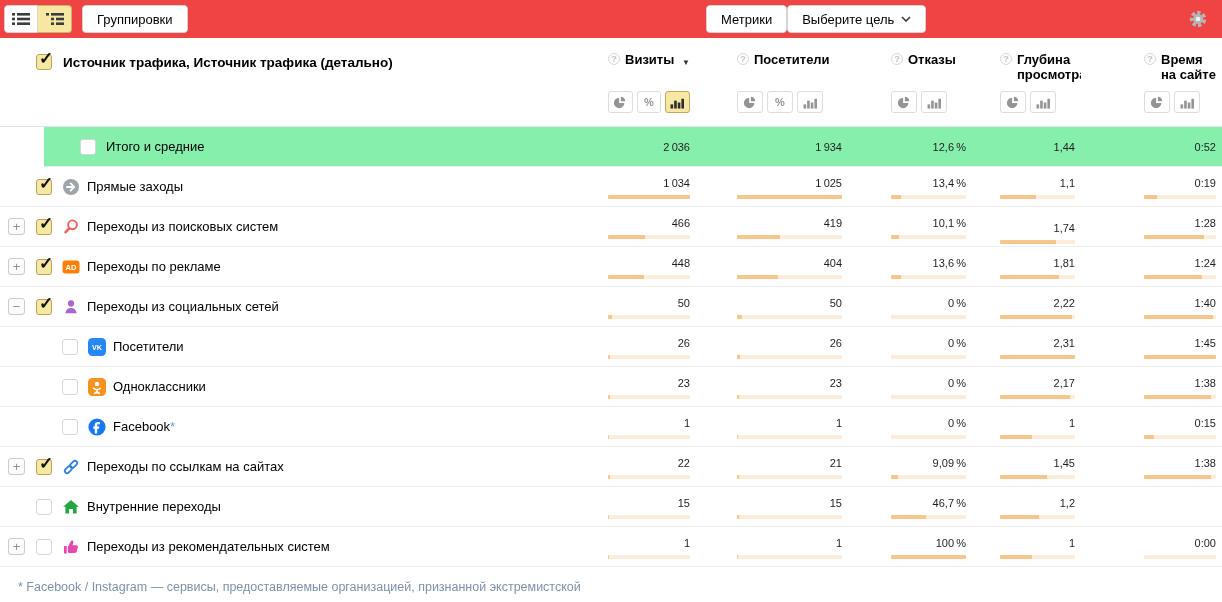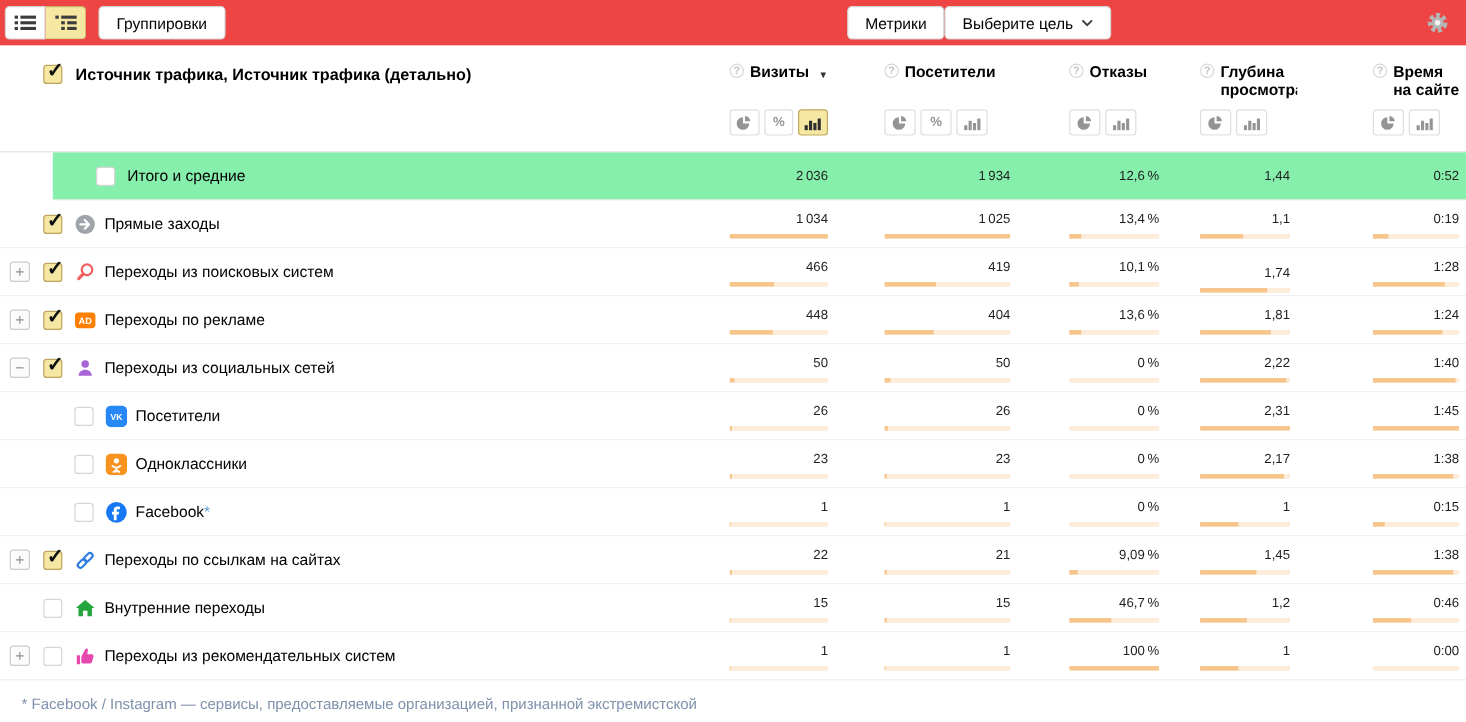--- a/index.html
+++ b/index.html
@@ -793,28 +793,20 @@
         </div>
       </div>
       <div class="cell num-cell">
         <div class="cell-inner" style="width: 75px;">
           <div class="val">1,2</div>
           <div class="track">
             <div class="fill" style="width: 51.9%;"></div>
           </div>
         </div>
       </div>
-      <div class="cell num-cell">
-        <div class="cell-inner" style="width: 72px;">
-          <div class="val">0:46</div>
-          <div class="track">
-            <div class="fill" style="width: 43.8%;"></div>
-          </div>
-        </div>
-      </div>
     </div>
     <div class="trow row">
       <div class="cell desc-cell">
         <span class="slot-exp">
           <span class="expander">+</span>
         </span>
         <span class="slot-cb">
           <span class="cb"></span>
         </span>
         <span class="src-icon">

